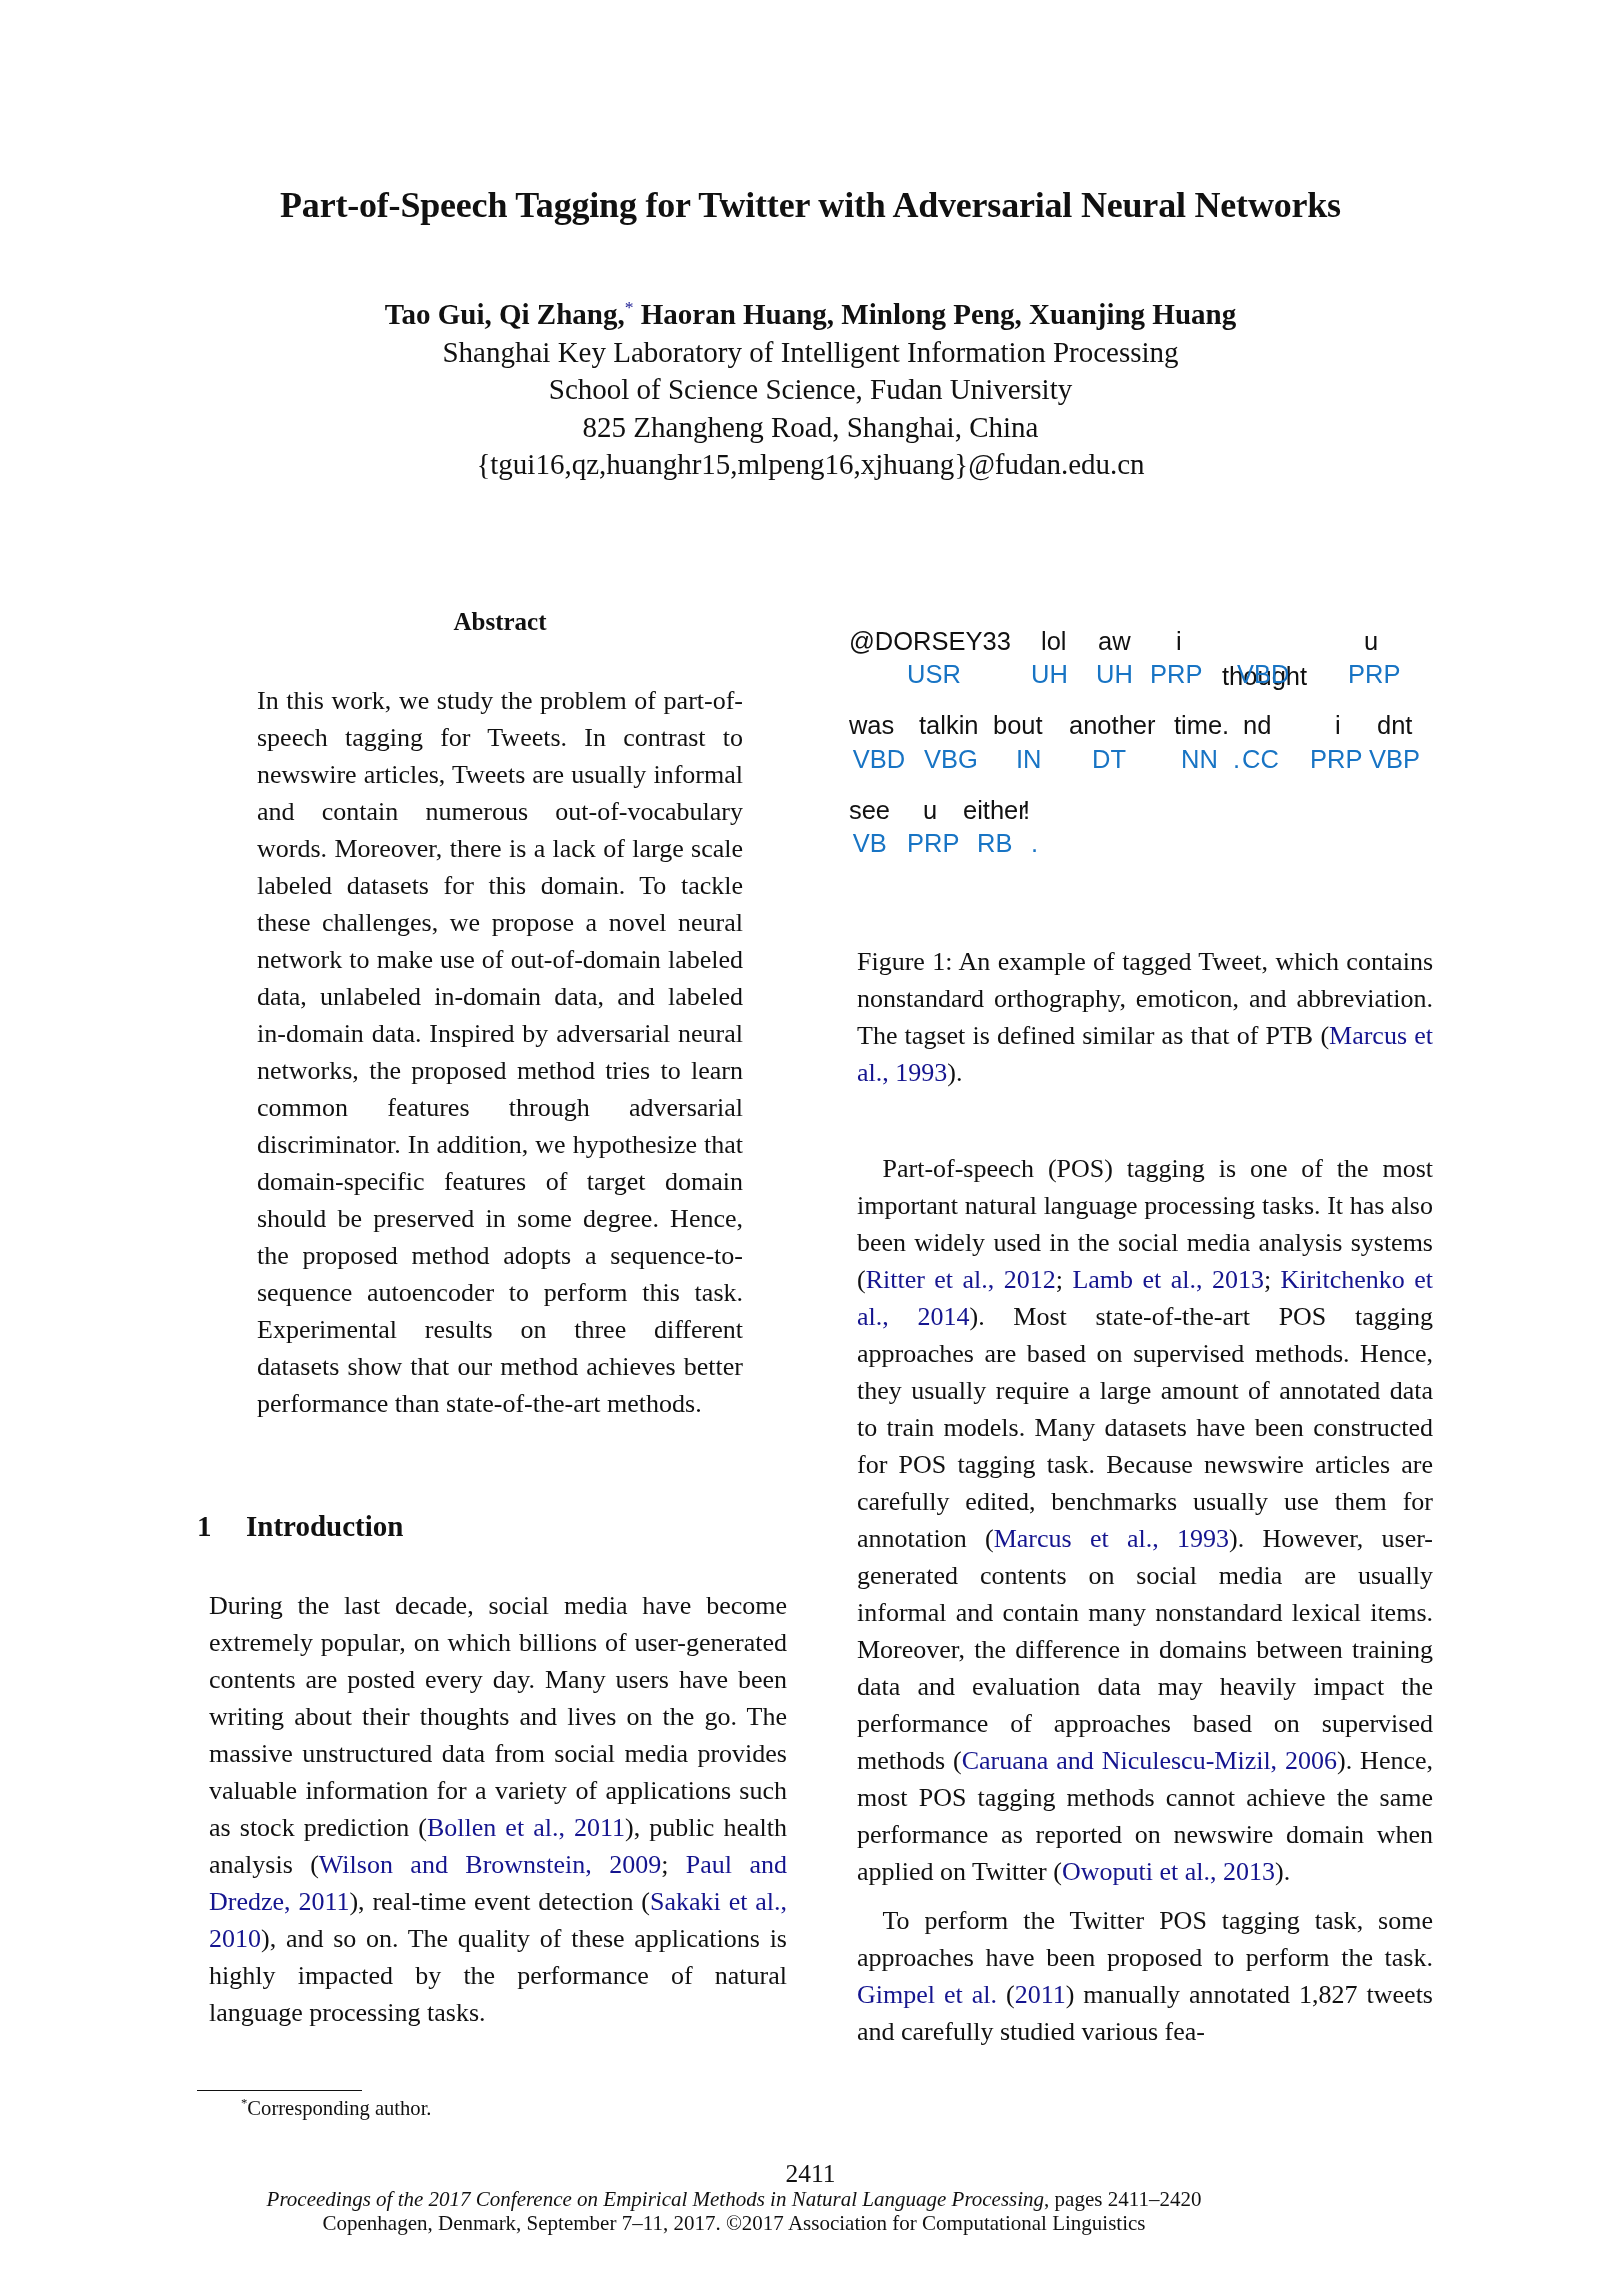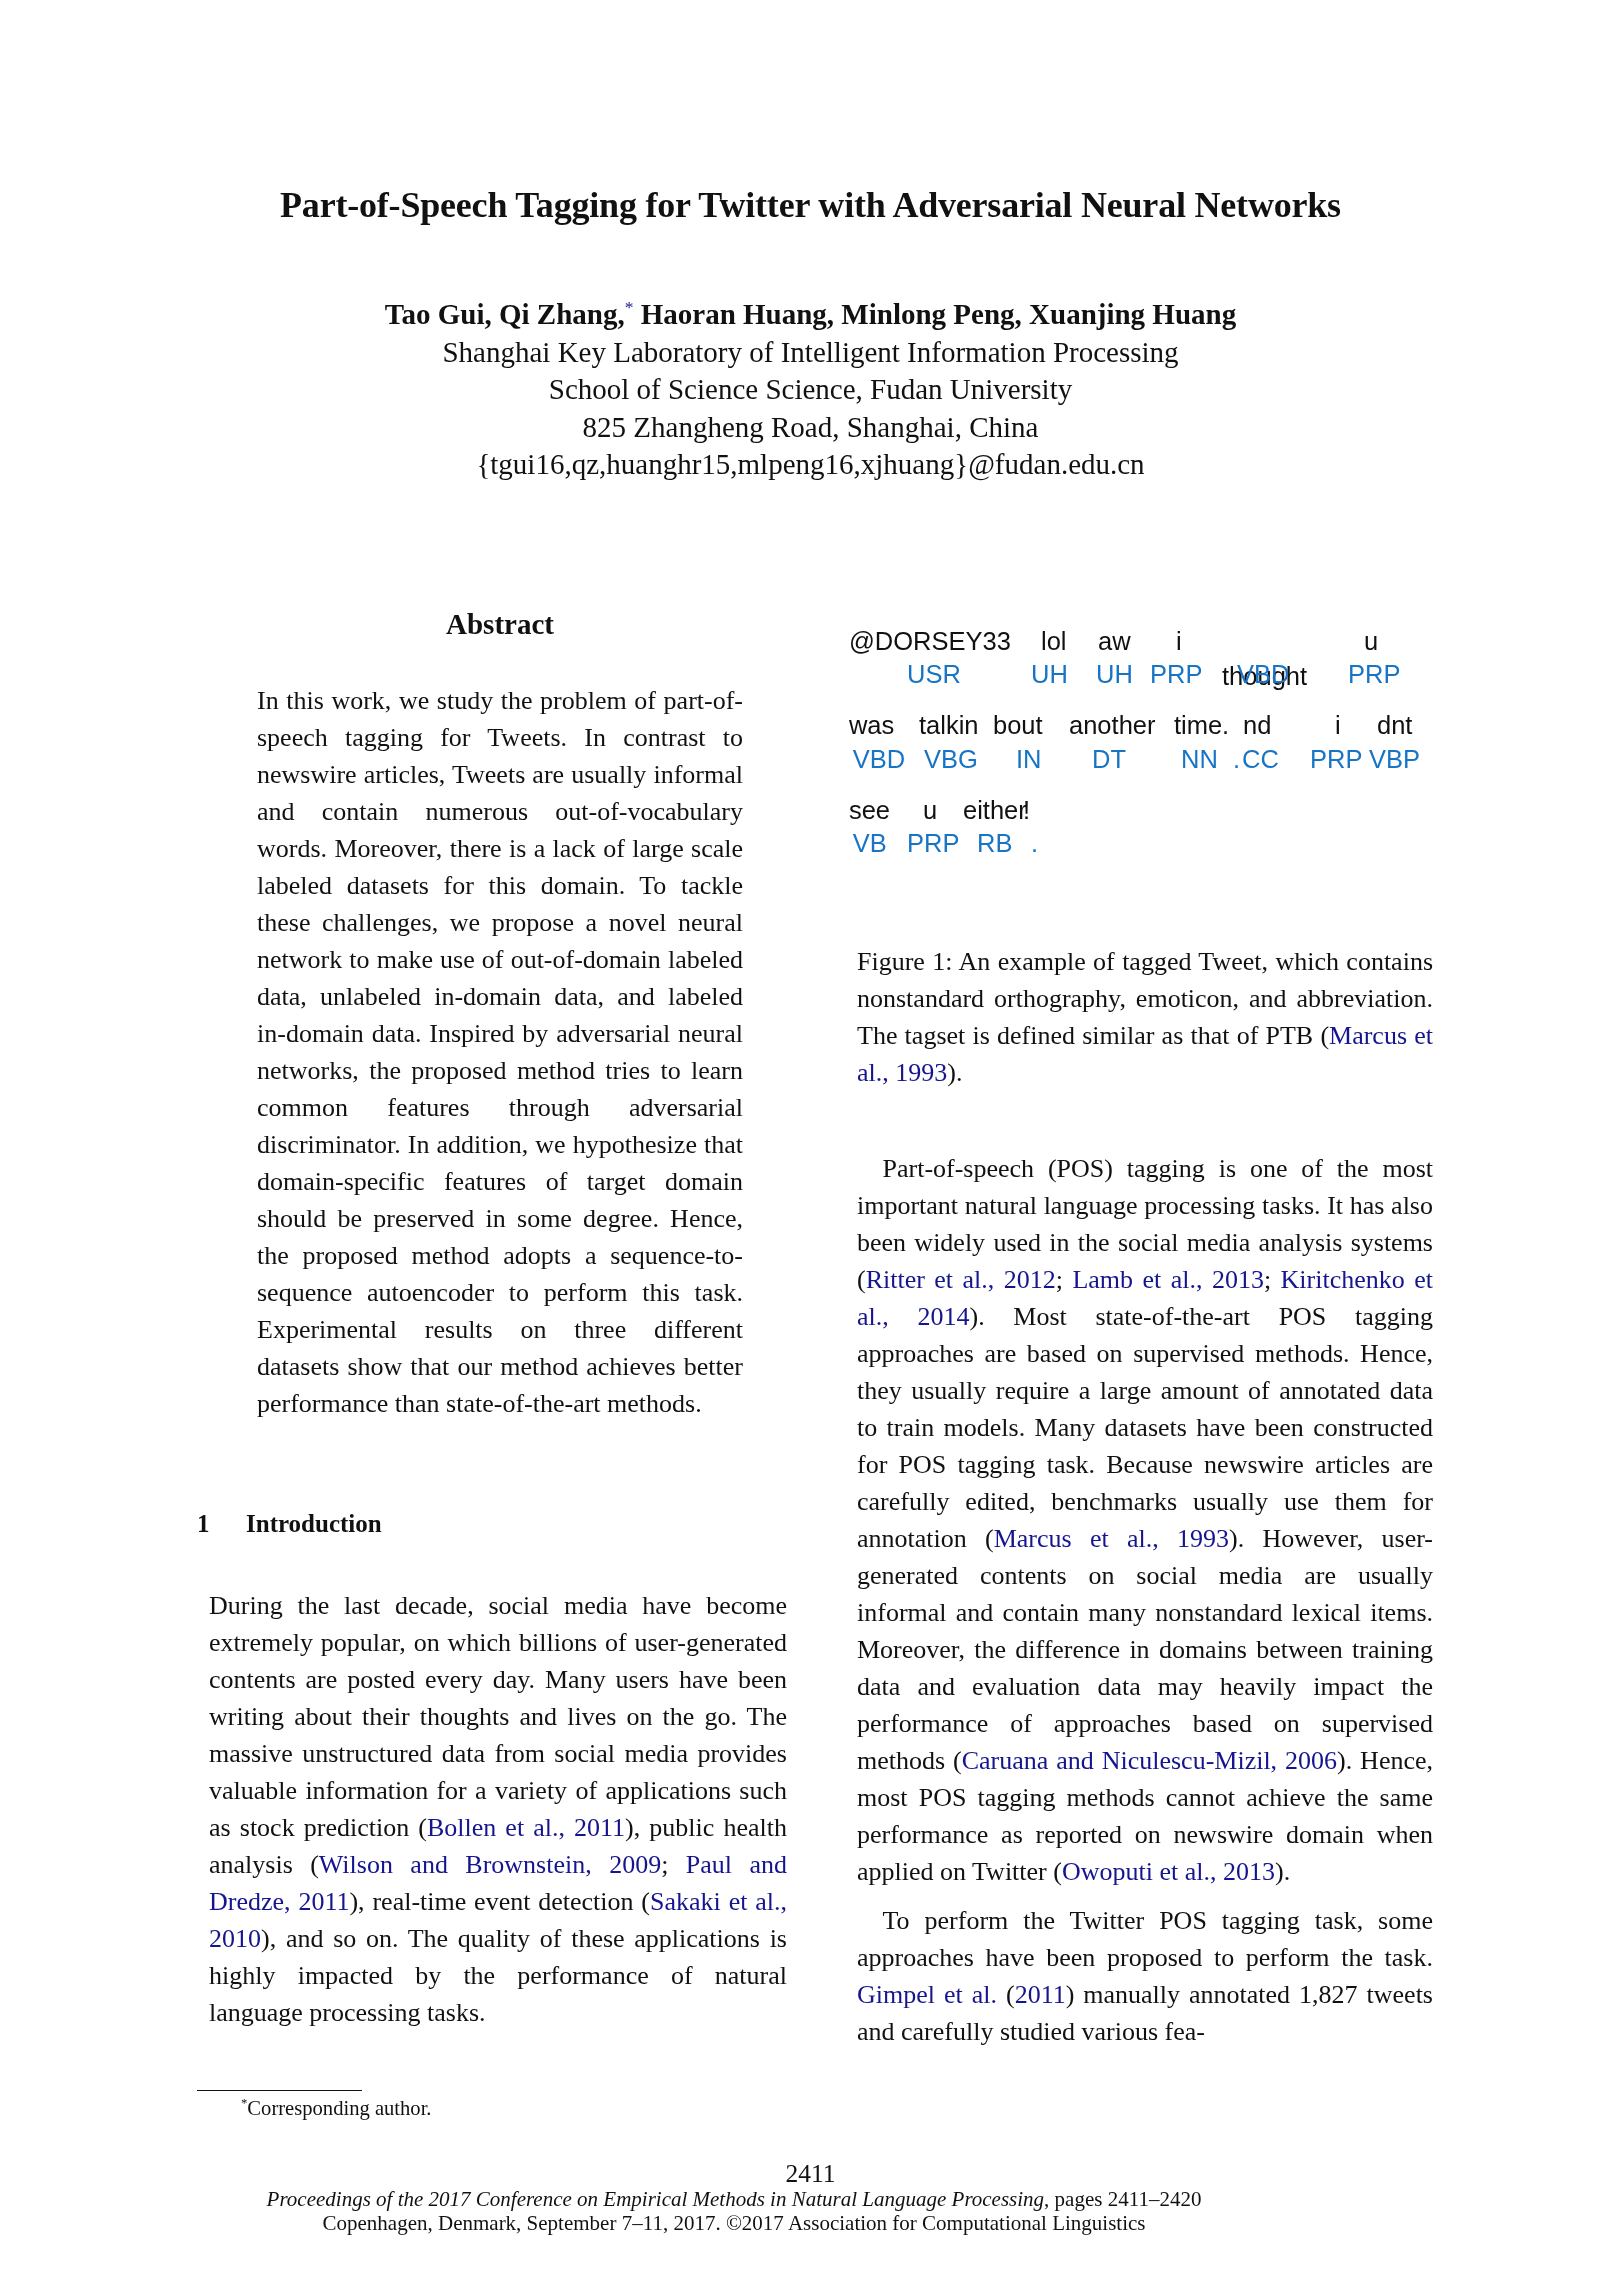--- a/index.html
+++ b/index.html
@@ -8,23 +8,23 @@
   .cite { color: #15158f; }
   .title { position: absolute; top: 184px; left: 0; width: 1621px; text-align: center;
            font-weight: bold; font-size: 36px; letter-spacing: -0.2px; }
   .authors { position: absolute; top: 297px; left: 0; width: 1621px; text-align: center;
              font-weight: bold; font-size: 29px; }
   .authors sup { color: #15158f; font-size: 17.6px; font-weight: normal; }
   .aff { position: absolute; left: 0; width: 1621px; text-align: center; font-size: 29px; }
   .col { position: absolute; font-size: 26px; line-height: 37px; text-align: justify; }
   .col p { margin: 12px; }
   .abstract-head { position: absolute; top: 608px; left: 245px; width: 510px; text-align: center;
-                   font-weight: bold; font-size: 29px; }
+                   font-weight: bold; font-size: 25px; }
   .abstract { top: 670px; left: 245px; width: 510px; }
-  .sec-head { position: absolute; top: 1510px; left: 197px; font-weight: bold; font-size: 25px; }
+  .sec-head { position: absolute; top: 1510px; left: 197px; font-weight: bold; font-size: 29px; }
   .sec-head .num { display: inline-block; width: 49px; }
   .intro { top: 1575px; left: 197px; width: 602px; }
   .footrule { position: absolute; top: 2090px; left: 197px; width: 165px; height: 1px; background: #111; }
   .footnote { position: absolute; top: 2096px; left: 241px; font-size: 20.6px; }
   .footnote sup { font-size: 12.7px; }
   .fig { position: absolute; left: 843px; top: 627px; width: 608px; height: 245px;
          font-family: "Liberation Sans", "DejaVu Sans", sans-serif; font-size: 25.5px; }
   .fig span { position: absolute; white-space: nowrap; }
   .fig .w { color: #111; }
   .fig .t { color: #1874c4; }

